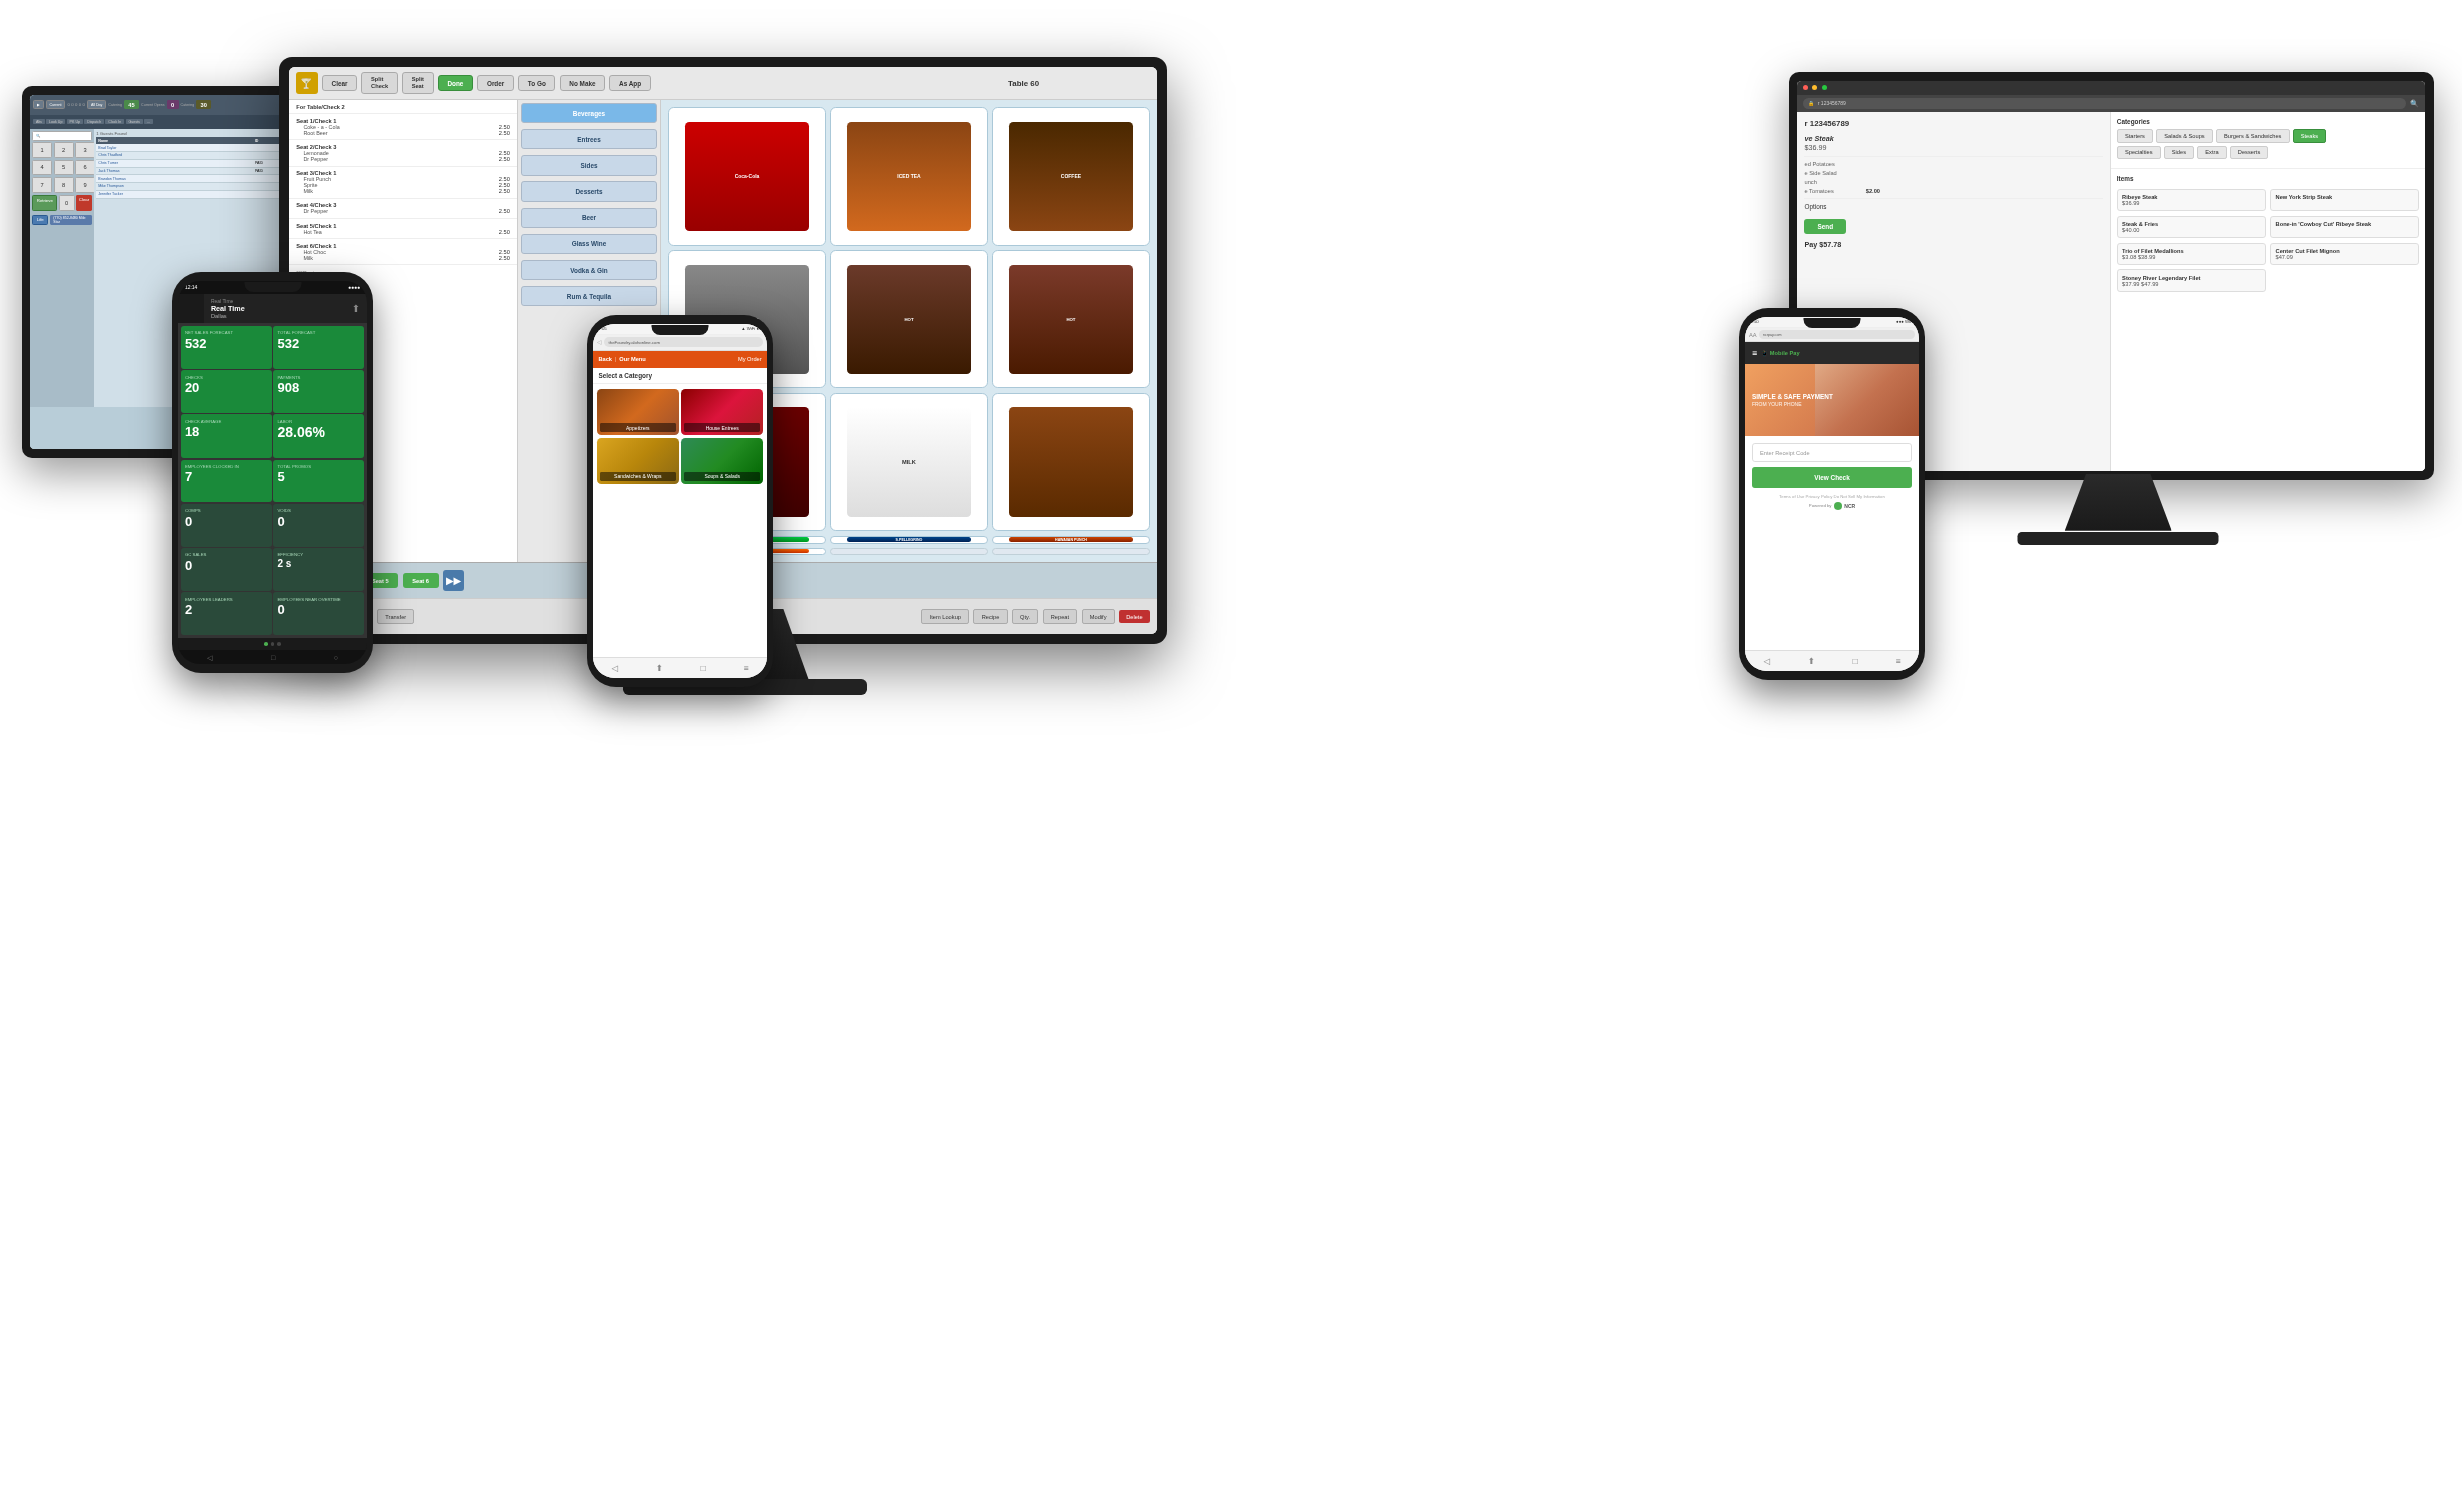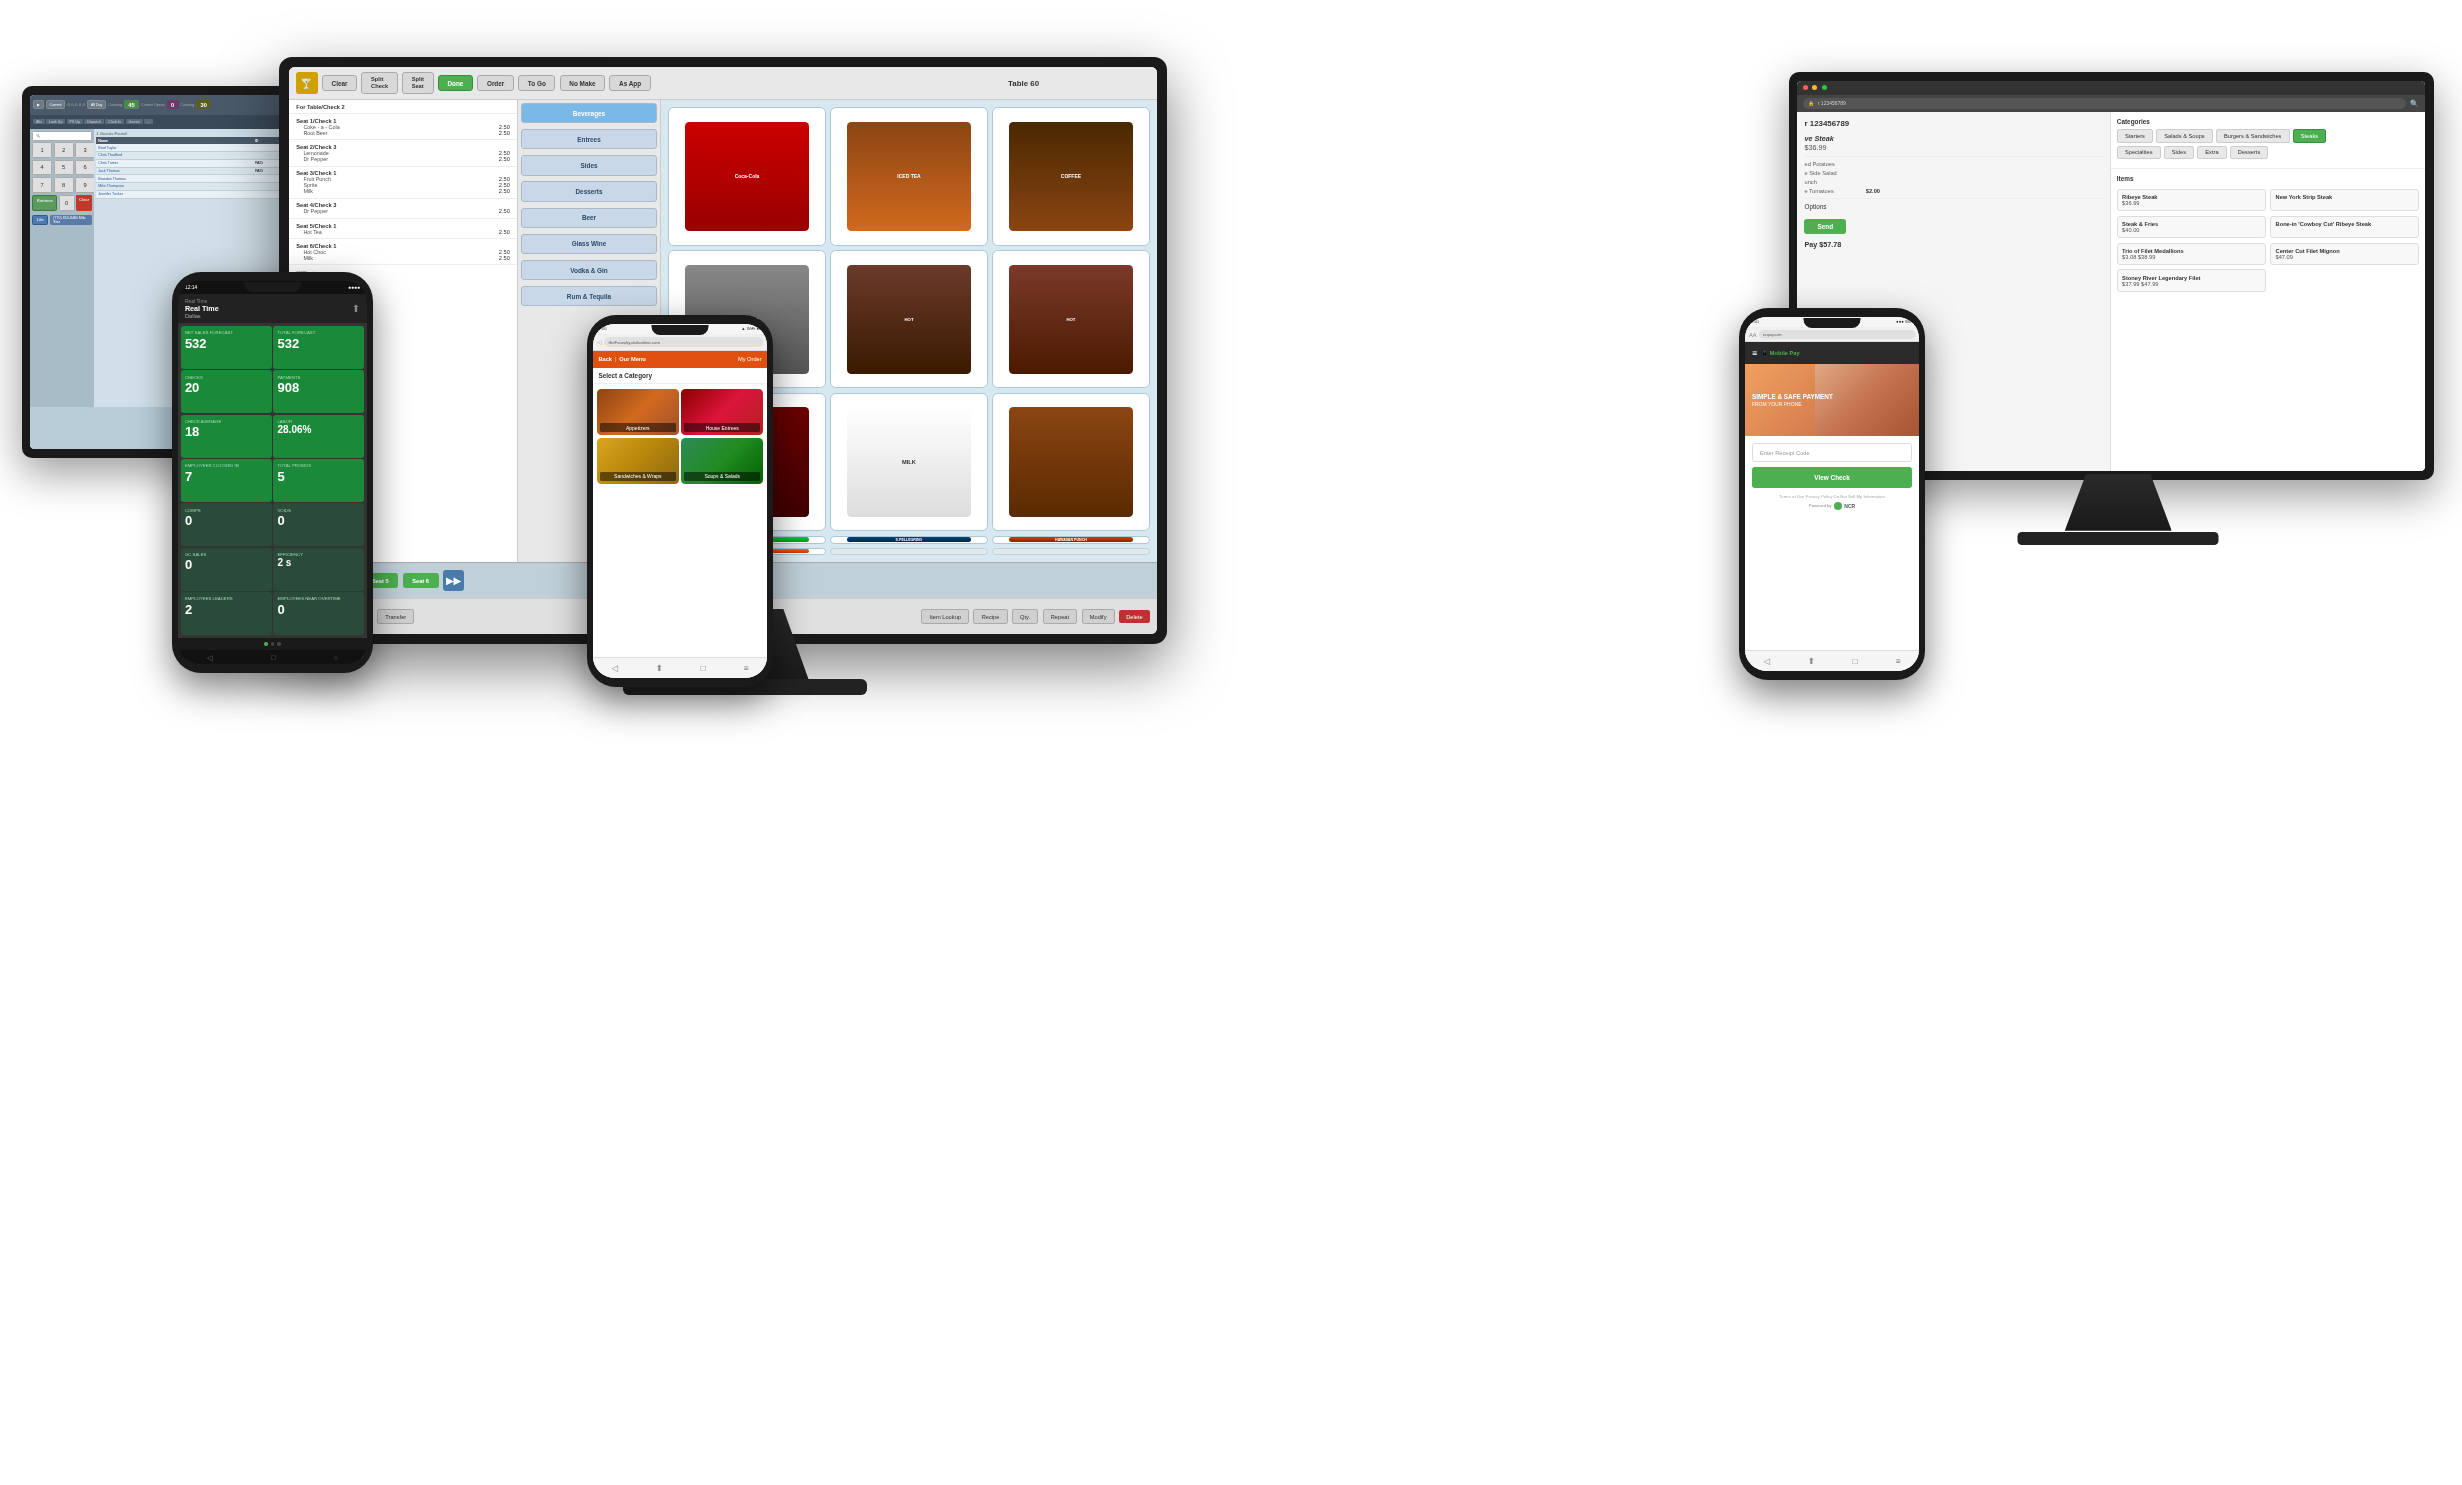--- a/index.html
+++ b/index.html
@@ -577,20 +577,21 @@
       padding: 0 7.2px;
       color: #fff;
       font-size: 5px;
     }
     .rt-header {
       background: #222;
       padding: 4.3px 7.2px;
       display: flex;
       align-items: center;
       justify-content: space-between;
+      margin-left: 26px;
     }
     .rt-header-left {
       display: flex;
       flex-direction: column;
     }
     .rt-label {
       color: #888;
       font-size: 5px;
     }
     .rt-title {
@@ -1361,21 +1362,21 @@
               <div class="rt-card-label">PAYMENTS</div>
               <div class="rt-card-value">908</div>
             </div>
 
             <div class="rt-card">
               <div class="rt-card-label">CHECK AVERAGE</div>
               <div class="rt-card-value">18</div>
             </div>
             <div class="rt-card">
               <div class="rt-card-label">LABOR</div>
-              <div class="rt-card-value" style="font-size:10px">28.06%</div>
+              <div class="rt-card-value" style="font-size:14px">28.06%</div>
             </div>
 
             <div class="rt-card">
               <div class="rt-card-label">Employees CLOCKED IN</div>
               <div class="rt-card-value">7</div>
             </div>
             <div class="rt-card">
               <div class="rt-card-label">Total PROMOS</div>
               <div class="rt-card-value">5</div>
             </div>

